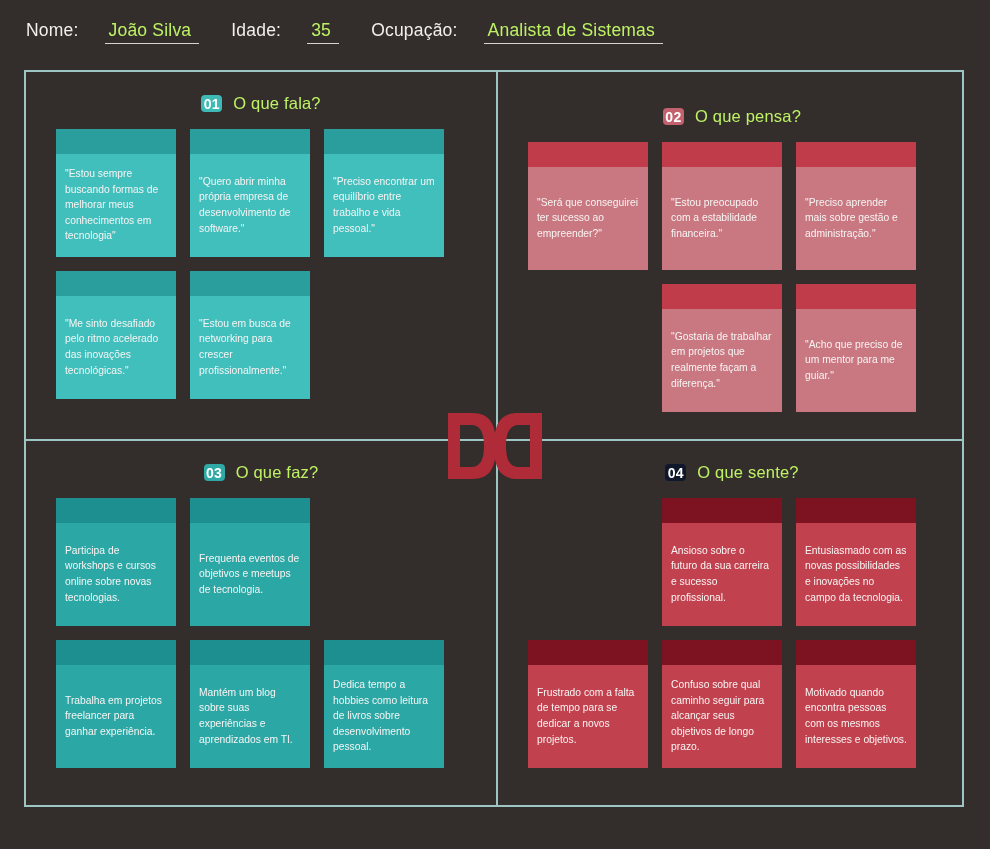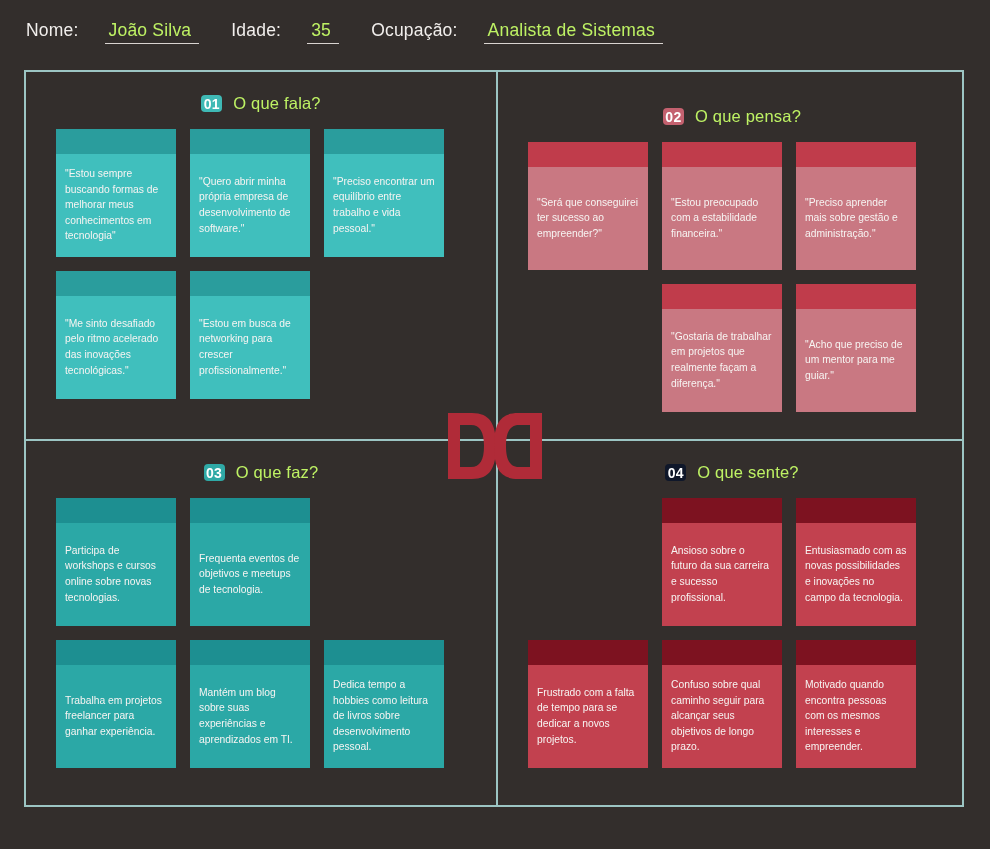--- a/index.html
+++ b/index.html
@@ -321,21 +321,21 @@
       </div>
       <div class="card card-feel h-128">
         <div class="card-strip"></div>
         <div class="card-body">
             <span>Confuso sobre qual caminho seguir para alcançar seus objetivos de longo prazo.</span>
           </div>
       </div>
       <div class="card card-feel h-128">
         <div class="card-strip"></div>
         <div class="card-body">
-            <span>Motivado quando encontra pessoas com os mesmos interesses e empreender.</span>
+            <span>Motivado quando encontra pessoas com os mesmos interesses e objetivos.</span>
           </div>
       </div>
     </div>
   </div>
 </div>
 
 <div class="center-logo">
   <svg width="98" height="70" viewBox="0 0 98 70" xmlns="http://www.w3.org/2000/svg">
     <path d="M2 2 H26 C44 2 50 13 50 35 C50 57 44 68 26 68 H2 Z
              M14 14 V56 H25 C34 56 38 49 38 35 C38 21 34 14 25 14 Z" fill="#b02b38" fill-rule="evenodd"></path>

